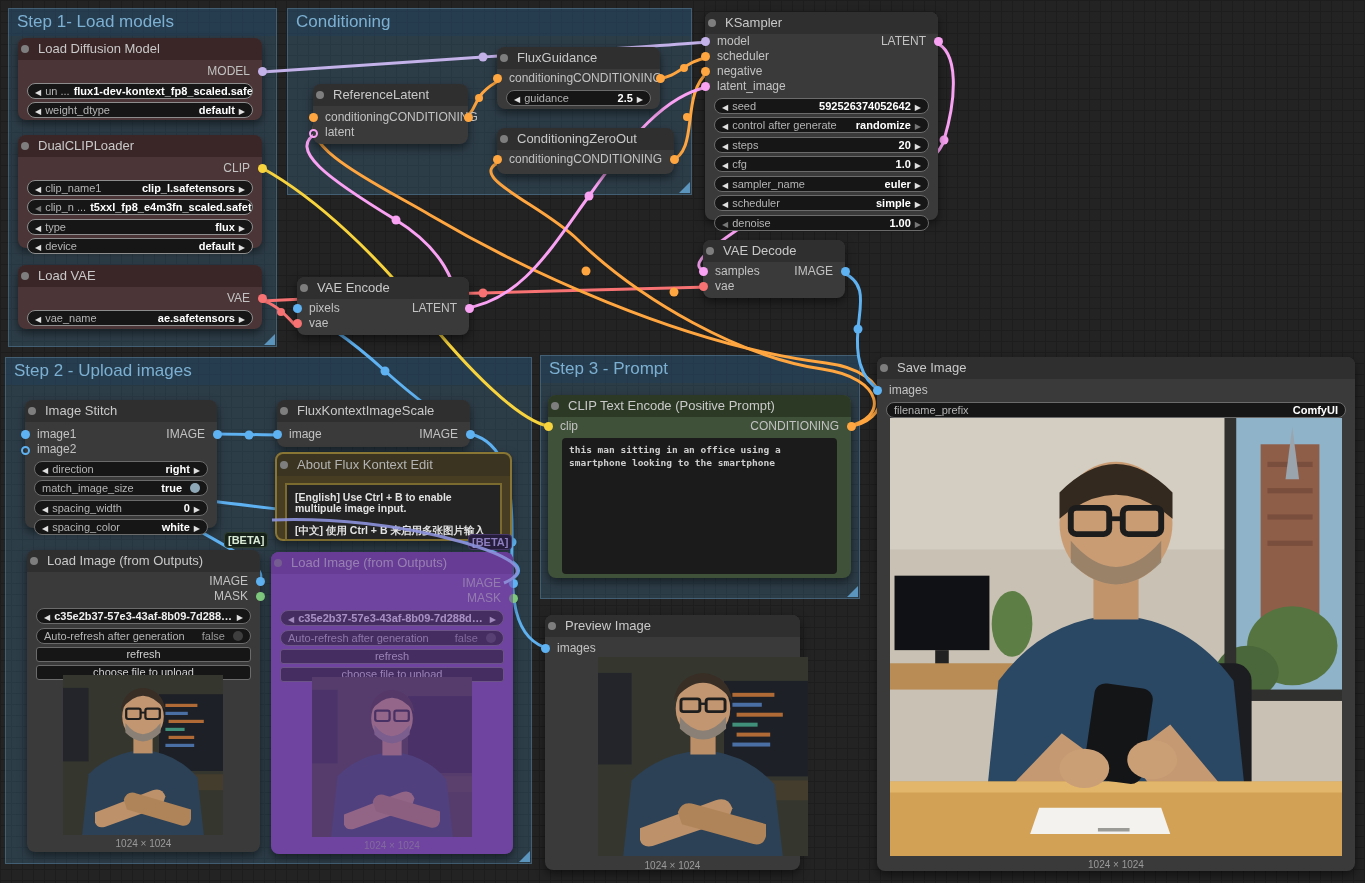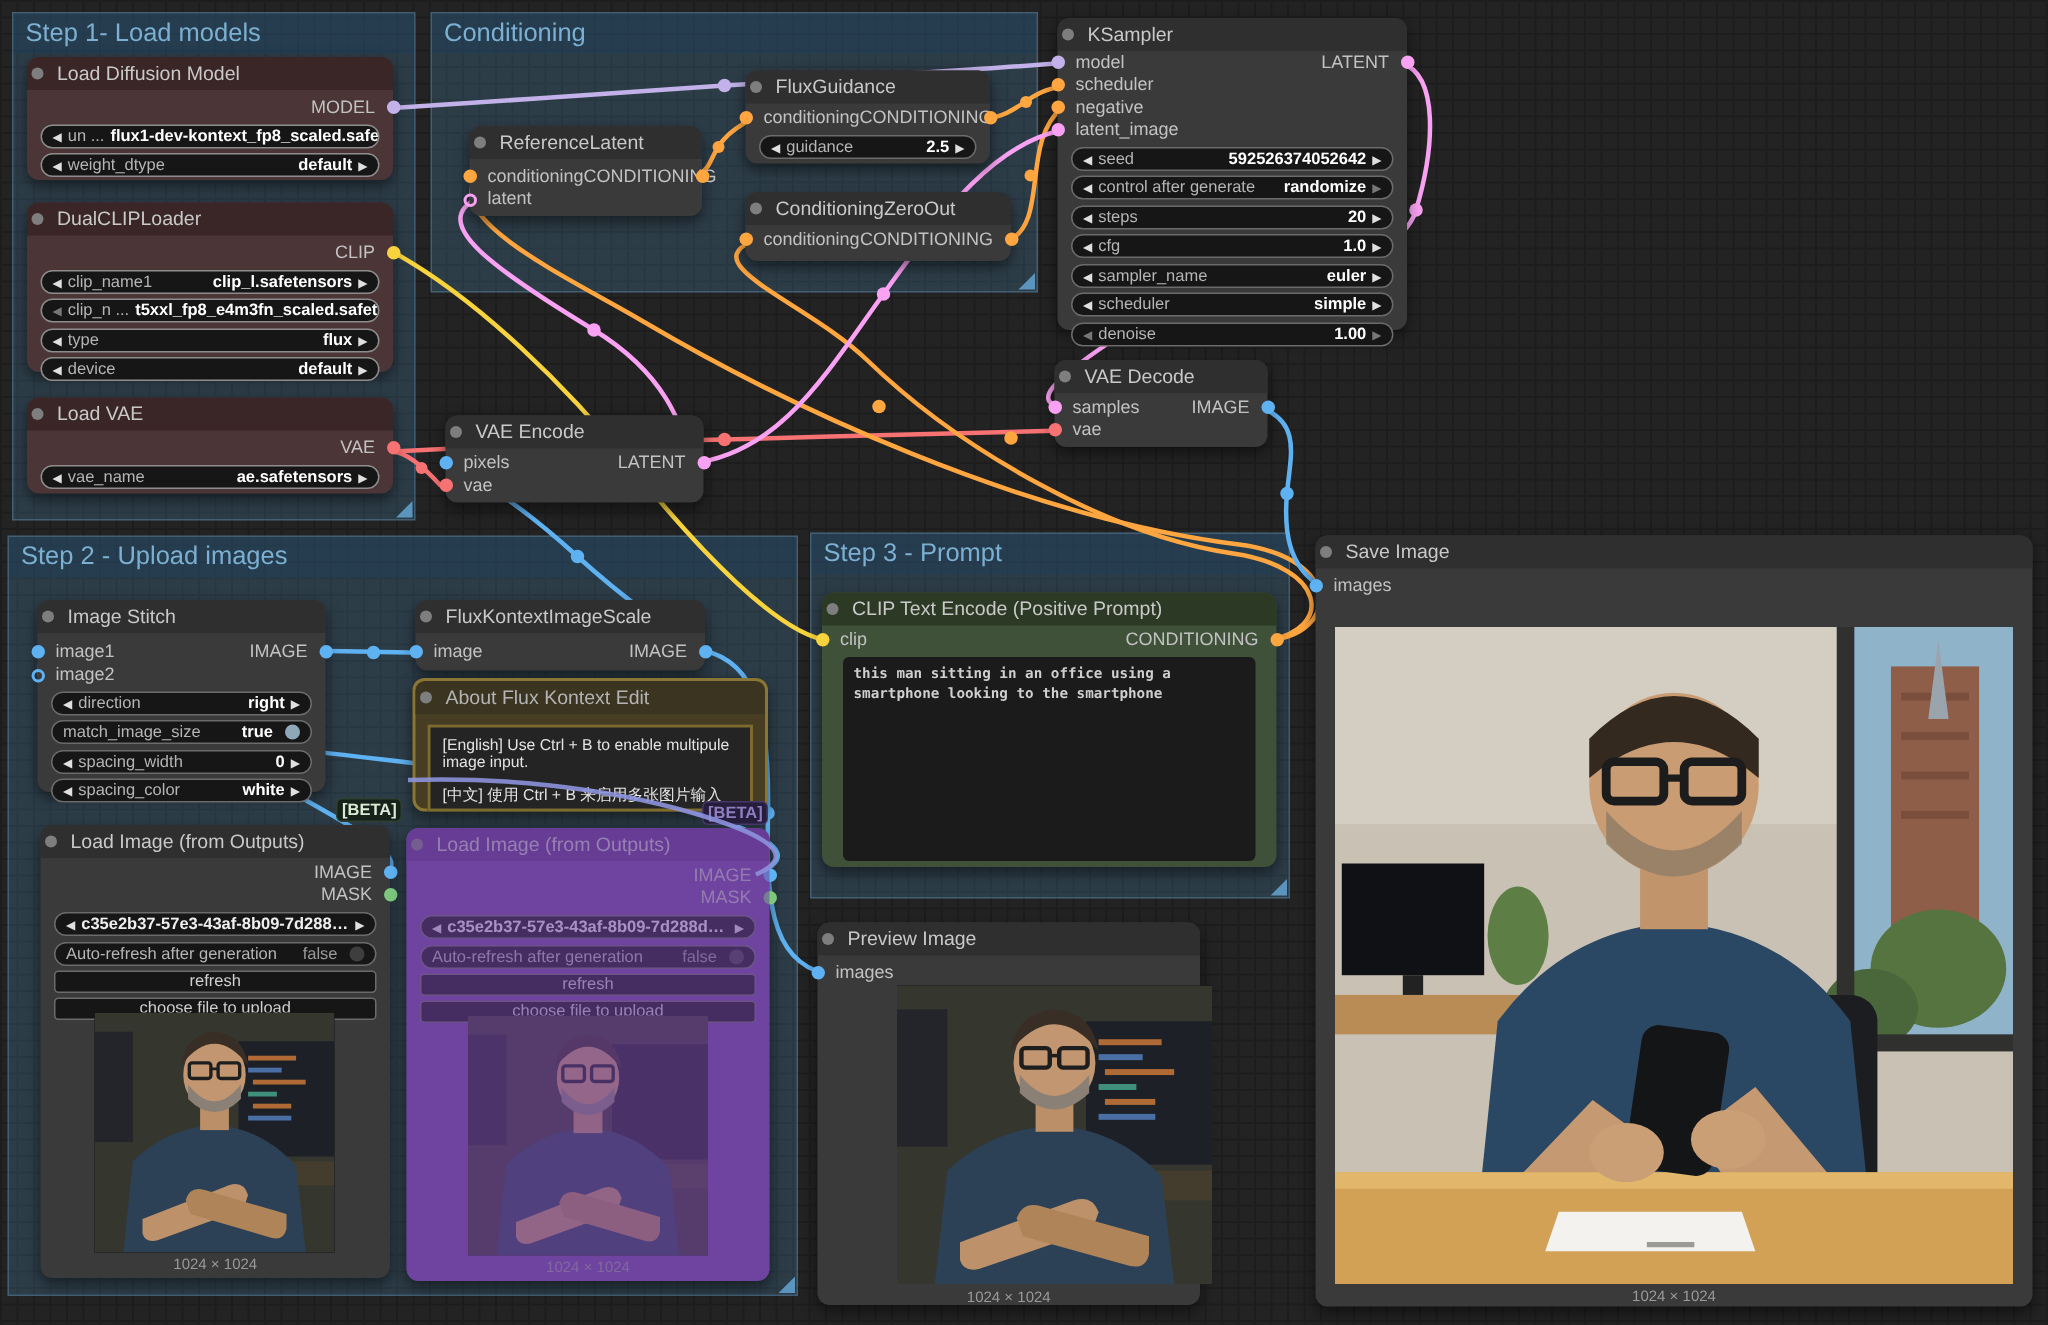--- a/index.html
+++ b/index.html
@@ -47,21 +47,21 @@
   .tog.on{background:#8fa8b8}
   .btnw{display:block;margin:3px 9px;height:13px;line-height:13px;background:#161616;border:1px solid #6b6b6b;
     border-radius:3px;text-align:center;font-size:11px;color:#cfcfcf;}
   .imgbox{position:absolute;overflow:hidden;background:#111;}
   .imgbox svg{display:block;width:100%;height:100%;}
   .cap{position:absolute;left:0;right:0;text-align:center;font-size:10px;color:#9a9a9a;}
   .ta{margin:4px 14px;height:126px;background:#1b1b1b;border-radius:4px;padding:5px 7px;
     font-family:"DejaVu Sans Mono", monospace;font-size:9.5px;font-weight:700;color:#cfcfcf;
     line-height:13px;white-space:pre-wrap;overflow:hidden;}
   .notebox{margin:7px 8px;background:#242424;border:2px solid #7c6b2f;padding:7px 8px;height:40px;
-    font-size:10.5px;font-weight:400;color:#e3e3e3;line-height:11px;}
+    font-size:10.5px;font-weight:700;color:#e3e3e3;line-height:11px;}
   .notebox .l2{margin-top:11px}
   .beta{position:absolute;z-index:4;font-size:11px;font-weight:700;color:#d9ead5;background:#16211a;
     border:1px solid #2e4030;border-radius:4px;padding:0 3px;line-height:14px;}
   .beta.byp{color:#8d7fc0;background:#261d3d;border-color:#473768;}
   #wires,#wirestop{position:absolute;left:0;top:0;z-index:2;pointer-events:none;}
   #wirestop{z-index:5;}
   #wires path,#wirestop path{fill:none;stroke-width:3;}
 </style>
 </head>
 <body>
@@ -539,20 +539,24 @@
     <div class="cap" style="top:245px">1024 × 1024</div>
   </div>
 
   <div class="node" style="left:877px;top:357px;width:478px;height:514px">
     <div class="hd"><span class="cdot"></span><span>Save Image</span></div>
     <div class="sp4"></div>
     <div class="row">
       <span class="pin c-image"></span>
       <span>images</span>
         <span></span>
+    </div>
+    <div class="widget">
+      <span class="wl">filename_prefix</span>
+      <span class="wv">ComfyUI</span>
     </div>
     <div class="imgbox" style="left:13px;top:61px;width:452px;height:438px">
       <svg viewBox="0 0 100 100" preserveAspectRatio="none">
         <rect x="0" y="0" width="100" height="100" fill="#c9c2b4"></rect>
         <rect x="0" y="0" width="100" height="30" fill="#d4cec2"></rect>
         <rect x="76" y="0" width="24" height="64" fill="#8fb3c9"></rect>
         <rect x="82" y="6" width="13" height="46" fill="#8f5e49"></rect>
         <rect x="83.5" y="10" width="10" height="1.2" fill="#7a4e3c"></rect>
           <rect x="83.5" y="16" width="10" height="1.2" fill="#7a4e3c"></rect>
         <rect x="83.5" y="22" width="10" height="1.2" fill="#7a4e3c"></rect>

